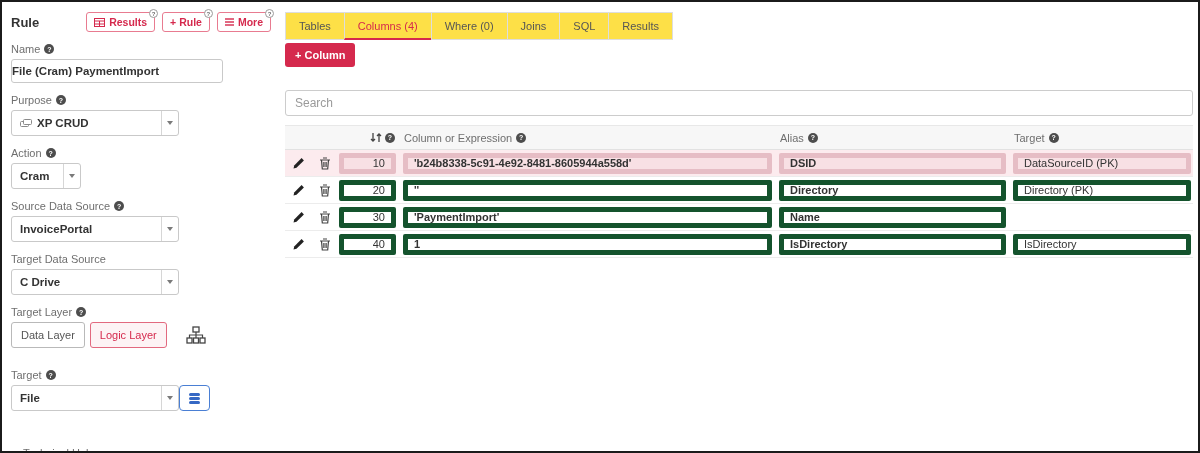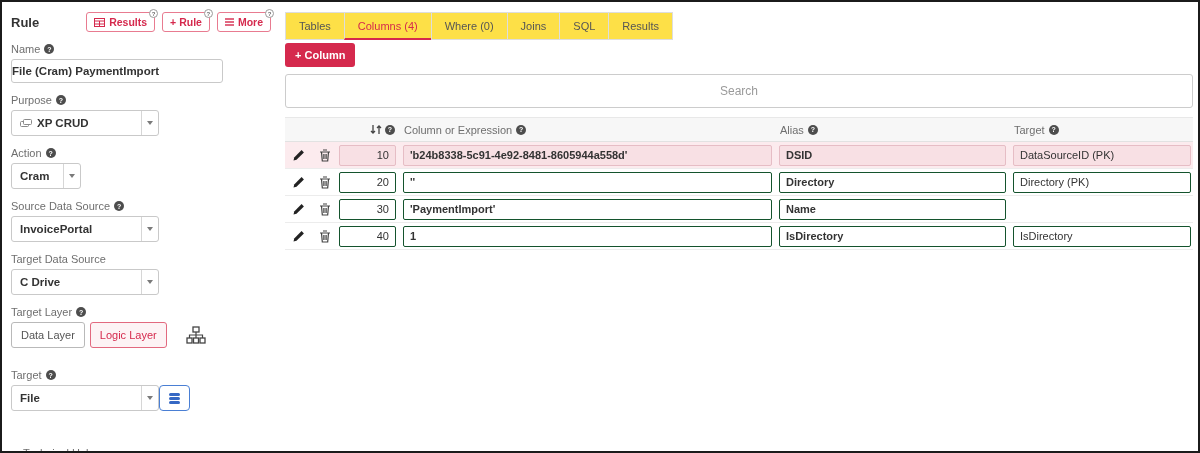--- a/index.html
+++ b/index.html
@@ -15,21 +15,21 @@
   .header-buttons { display:flex; gap:7px; }
   .btn-outline { position:relative; display:inline-flex; align-items:center; gap:4px; border:1px solid #e87b90; color:#d5294d; background:#fff; border-radius:3px; font-size:10.5px; font-weight:700; padding:3px 7px; cursor:pointer; white-space:nowrap; font-family:inherit; }
   .help-badge { position:absolute; top:-4px; right:-4px; width:9px; height:9px; border-radius:50%; background:#fff; border:1px solid #9a9a9a; color:#6e6e6e; font-size:6px; font-weight:700; display:flex; align-items:center; justify-content:center; line-height:1; }
 
   .field { margin-top:11px; }
   .field-label { font-size:11px; color:#6f6f6f; display:flex; align-items:center; gap:4px; }
   .help-icon { width:10px; height:10px; min-width:10px; border-radius:50%; background:#4d4d4d; color:#fff; font-size:7px; font-weight:700; display:inline-flex; align-items:center; justify-content:center; line-height:1; }
 
   .text-input { margin-top:4px; width:212px; border:1px solid #c9c9c9; border-radius:3px; height:24px; padding:0 0; font-size:11.5px; font-weight:700; color:#333; font-family:inherit; outline:none; }
 
-  .select { margin-top:4px; display:flex; align-items:stretch; border:1px solid #c9c9c9; border-radius:3px; height:26px; background:#fff; width:148px; cursor:pointer; }
+  .select { margin-top:4px; display:flex; align-items:stretch; border:1px solid #c9c9c9; border-radius:3px; height:26px; background:#fff; width:168px; cursor:pointer; }
   .select .sel-value { flex:1; display:flex; align-items:center; gap:5px; padding:0 8px; font-size:11.5px; font-weight:700; color:#333; overflow:hidden; white-space:nowrap; }
   .select .sel-caret { width:17px; border-left:1px solid #d6d6d6; display:flex; align-items:center; justify-content:center; }
   .caret-down { width:0; height:0; border-left:3.5px solid transparent; border-right:3.5px solid transparent; border-top:4px solid #7a7a7a; }
   .select.narrow { width:70px; }
 
   .layer-row { margin-top:4px; display:flex; align-items:center; }
   .layer-btn { border:1px solid #b9b9b9; background:#fff; color:#555; font-size:11px; padding:6px 9px; border-radius:3px; cursor:pointer; font-family:inherit; }
   .layer-btn + .layer-btn { margin-left:5px; }
   .layer-btn.selected { border-color:#e2697f; color:#d5294d; background:#fdf3f5; }
   .sitemap-wrap { margin-left:19px; display:flex; align-items:center; }
@@ -44,33 +44,33 @@
 
   
   .right-panel { flex:1; min-width:0; padding:10px 5px 0 2px; }
   .tabs { display:flex; }
   .tab { border:1px solid #ddd; margin-left:-1px; padding:7px 13px 7px 13px; font-size:11px; color:#555; background:#fde047; cursor:pointer; white-space:nowrap; }
   .tab:first-child { margin-left:0; }
   .tab.active { color:#d5294d; border-bottom:2px solid #d5294d; padding-bottom:6px; }
 
   .add-column { margin-top:3px; background:#d5294d; color:#fff; border:none; border-radius:3px; font-size:11px; font-weight:700; padding:6px 10px; cursor:pointer; font-family:inherit; }
 
-  .search-input { margin-top:7px; width:100%; height:34px; border:1px solid #ccc; border-radius:3px; padding:0 9px; font-size:12px; color:#333; font-family:inherit; outline:none;text-align:center; }
+  .search-input { margin-top:23px; width:100%; height:26px; border:1px solid #ccc; border-radius:3px; padding:0 9px; font-size:12px; color:#333; font-family:inherit; outline:none; }
   .search-input::placeholder { color:#9a9a9a; }
 
   .grid { margin-top:9px; }
   .grid-row { display:grid; grid-template-columns:26px 28px 64px 376px 234px 1fr; align-items:center; height:27px; }
   .grid-header { height:25px; background:#f7f7f7; border-top:1px solid #e8e8e8; border-bottom:1px solid #e2e2e2; }
   .h-label { font-size:11px; color:#6f6f6f; display:flex; align-items:center; gap:4px; padding-left:1px; }
   .h-sort { display:flex; align-items:center; gap:3px; justify-content:flex-end; padding-right:8px; }
 
   .data-row { border-bottom:1px solid #ececec; background:#fff; }
   .data-row.selected { background:#fcebee; }
   .icon-cell { display:flex; align-items:center; justify-content:center; cursor:pointer; }
-  .cell-box { border:1px solid #14532d; border-radius:2px; background:#fff; height:21px; display:flex; align-items:center; padding:0 6px; font-size:11px; font-weight:600; color:#333; margin-right:7px; overflow:hidden; white-space:nowrap; cursor:text; }
+  .cell-box { border:5px solid #14532d; border-radius:2px; background:#fff; height:21px; display:flex; align-items:center; padding:0 6px; font-size:11px; font-weight:600; color:#333; margin-right:7px; overflow:hidden; white-space:nowrap; cursor:text; }
   .num-box { justify-content:flex-end; font-weight:400; }
   .target-box { font-weight:400; margin-right:2px; }
   .data-row.selected .cell-box { background:#f8e0e4; border-color:#e6bdc5; }
 
   svg { display:block; }
 </style>
 </head>
 <body>
 
 <div class="screen">

